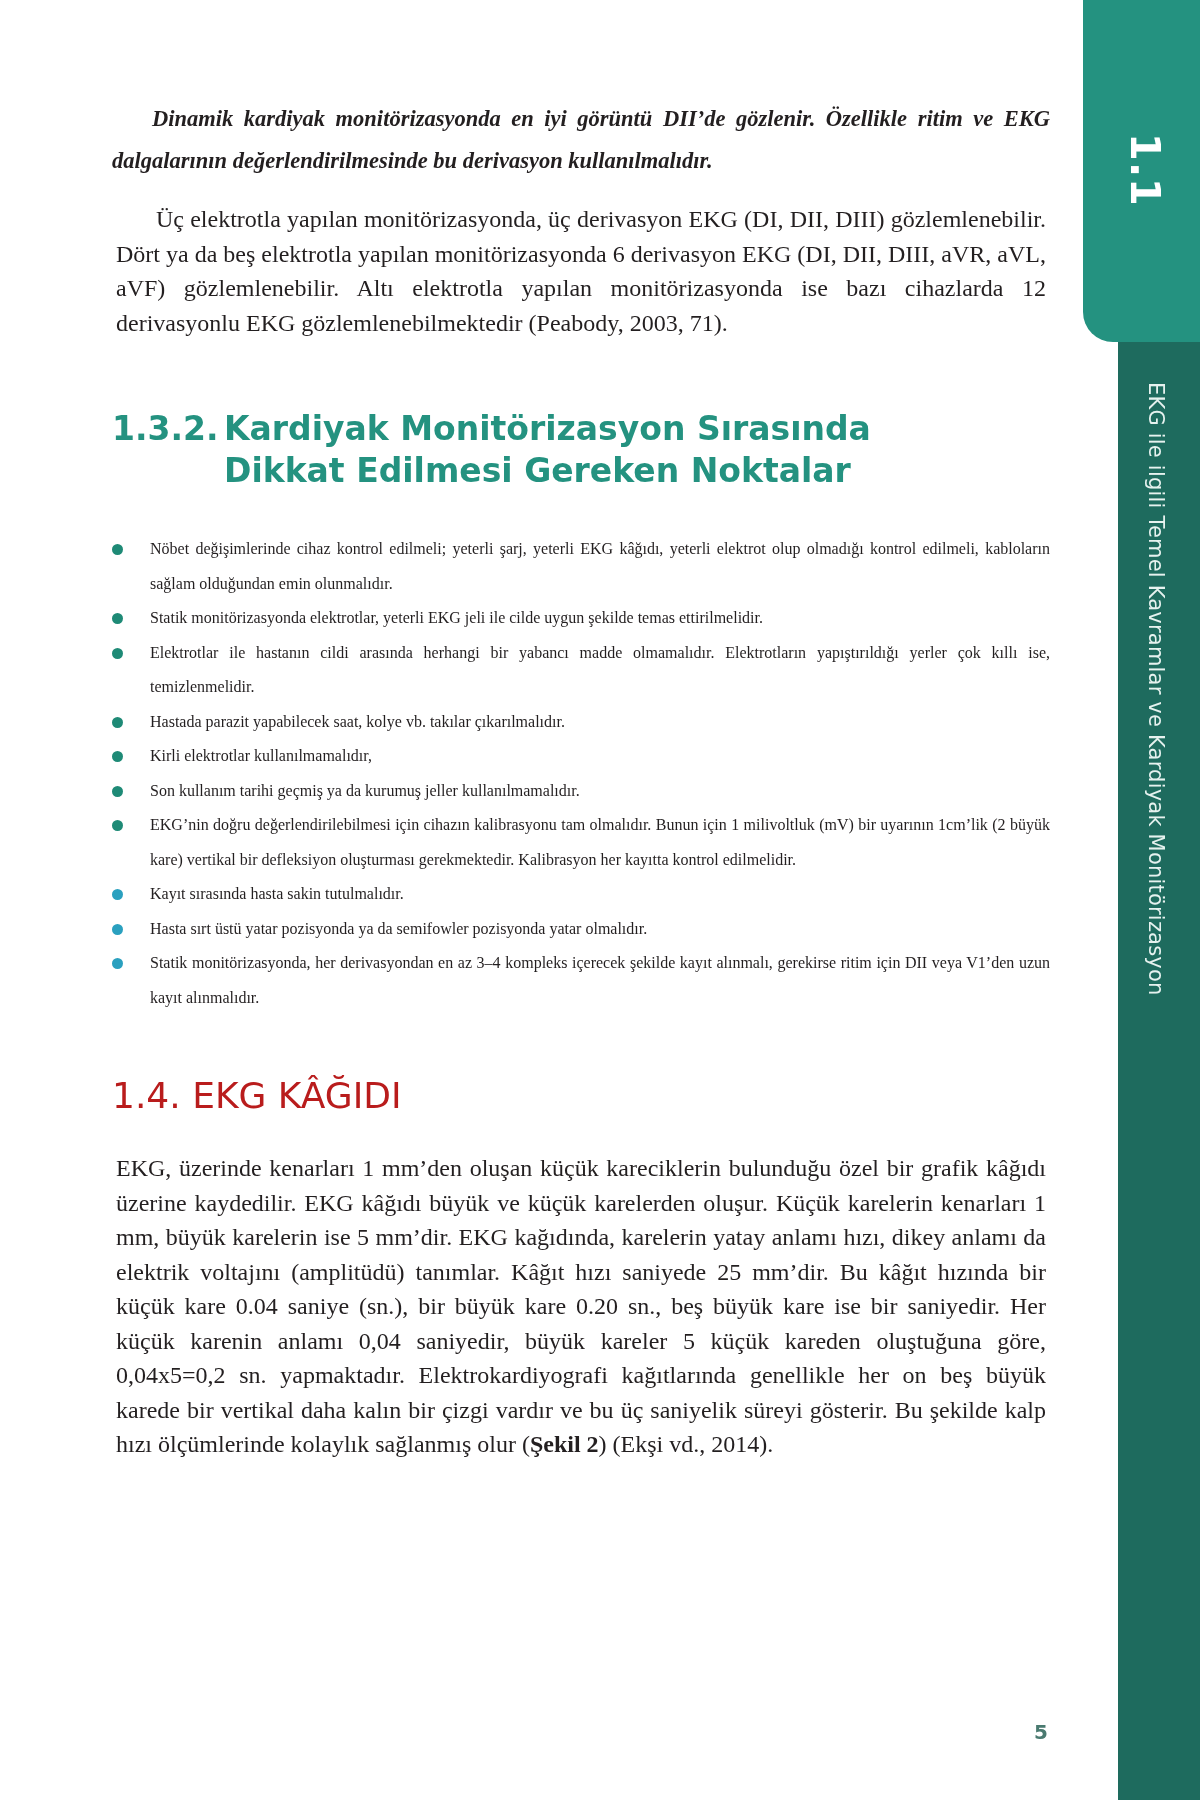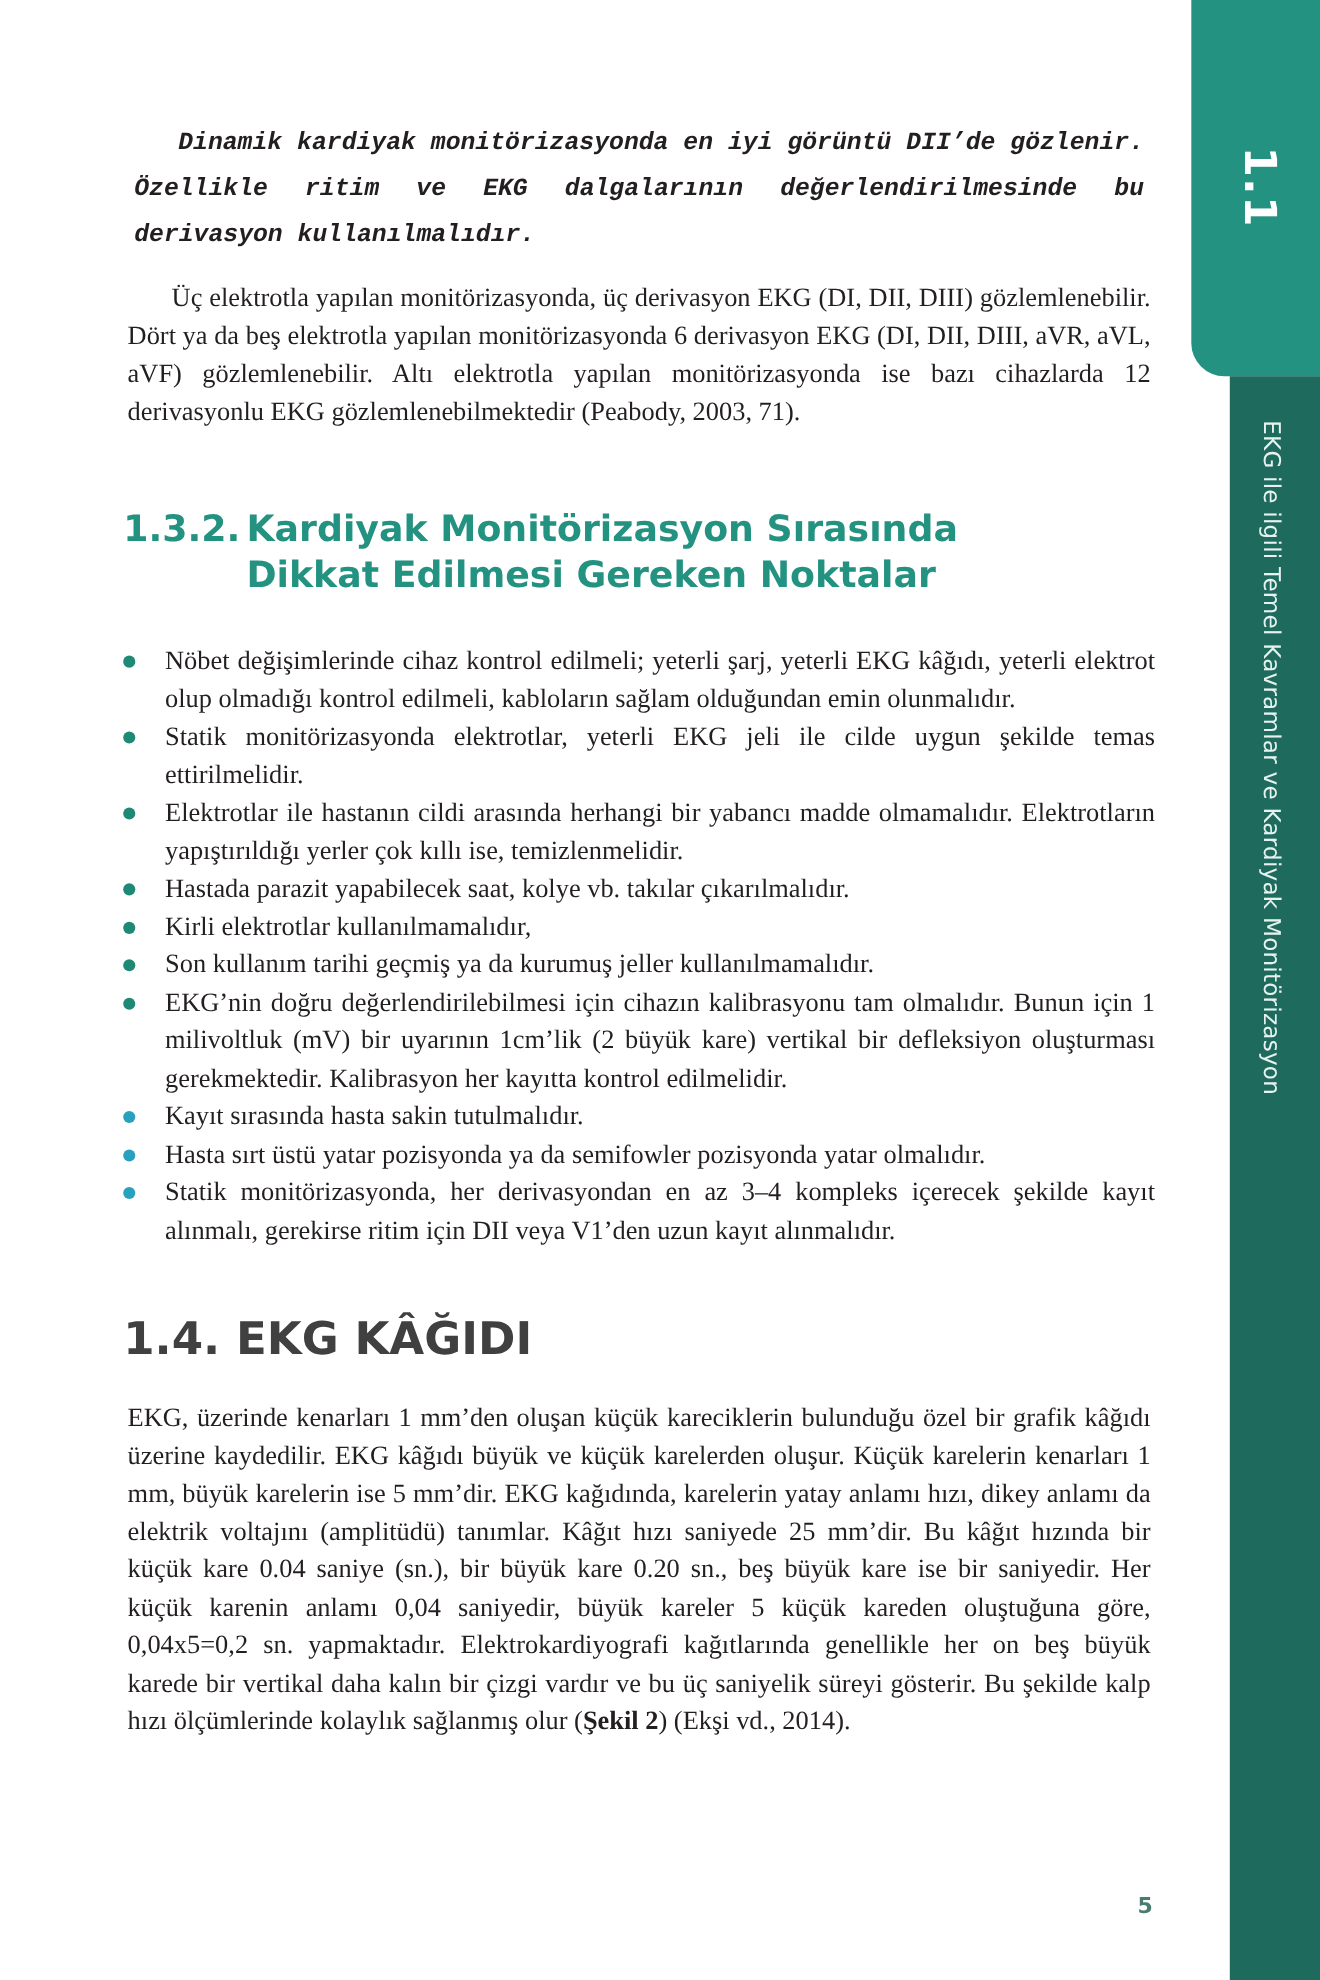--- a/index.html
+++ b/index.html
@@ -22,45 +22,45 @@
   }
   .strip-text {
     position: absolute; left: 1128px; top: 382px; width: 40px; height: 640px;
     writing-mode: vertical-rl; color: #e6f2ef; font-family: "DejaVu Sans", sans-serif;
     font-size: 21px; white-space: nowrap; letter-spacing: 0.2px;
   }
   .content {
     position: absolute; left: 112px; top: 98px; width: 938px;
   }
   .highlight {
-    font-family: Liberation Mono, monospace; font-weight: bold; font-style: italic;
+    font-family: Liberation Serif, serif; font-weight: bold; font-style: italic;
     font-size: 22.5px; line-height: 42px; text-align: justify; text-align-last: left;
-    text-indent: 40px; margin: 10px;
+    text-indent: 40px; margin: 0;
   }
   .para {
     font-size: 24px; line-height: 34.5px; text-align: justify; margin: 4px;
   }
   .para.indent { text-indent: 40px; }
   .p1 { margin-top: 20px; }
   .h-332 {
     margin: 0; margin-top: 68px;
     font-family: "DejaVu Sans", sans-serif; font-weight: bold; font-size: 33px; line-height: 42px;
     color: #249280; display: flex;
   }
   .h-332 .num { width: 112px; flex: none; }
   .bullets { list-style: none; padding: 0; margin: 40px 0 0 0; }
   .bullets li {
-    position: relative; padding-left: 38px; font-size: 24px; line-height: 34.5px; text-align: justify;
+    position: relative; padding-left: 38px; font-size: 16px; line-height: 34.5px; text-align: justify;
   }
   .bullets li .dot {
     position: absolute; left: 0; top: 12px; width: 11px; height: 11px; border-radius: 50%;
   }
   .h-14 {
     margin: 0; margin-top: 60px;
-    font-family: "DejaVu Sans", sans-serif; font-weight: bold; font-size: 41px; line-height: 42px; color: #404040;
+    font-family: "DejaVu Sans", sans-serif; font-weight: normal; font-size: 36px; line-height: 42px; color: #b91c1c;
   }
   .p2 { margin-top: 34px; }
   .page-num {
     position: absolute; left: 1034px; top: 1720px; font-family: "DejaVu Sans", sans-serif; font-weight: bold;
     font-size: 20px; color: #4a7a70;
   }
 </style>
 </head>
 <body>
 

